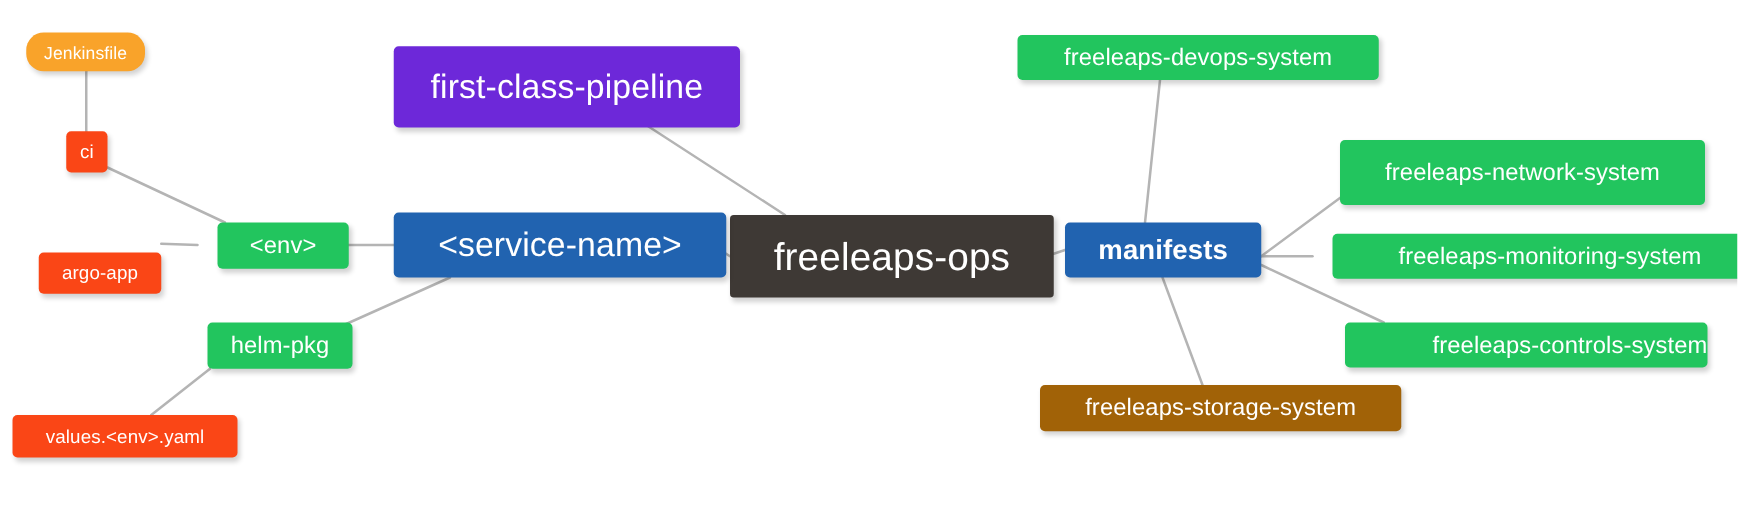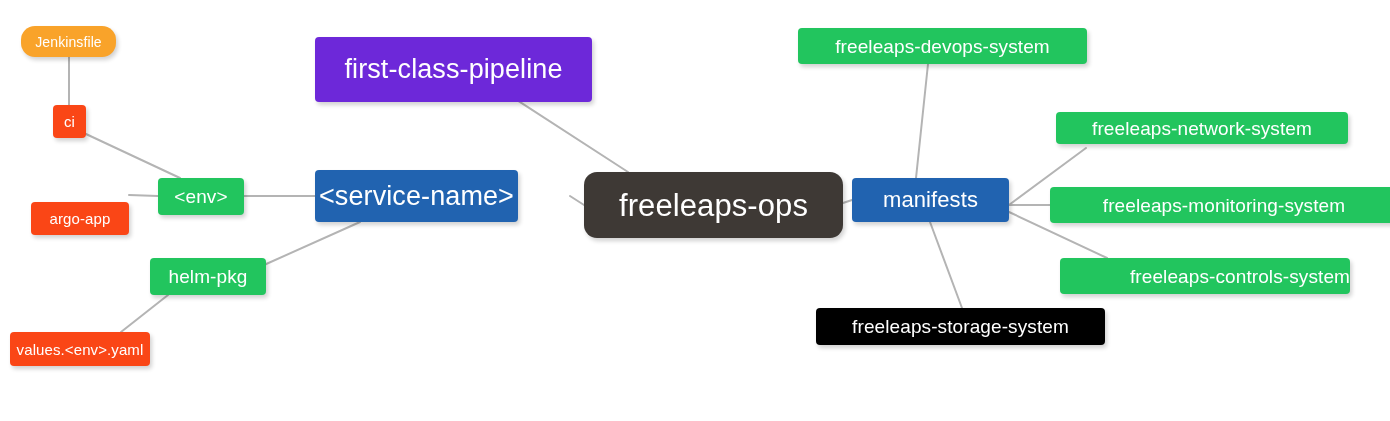--- a/index.html
+++ b/index.html
@@ -38,28 +38,29 @@
     white-space: nowrap;
     line-height: 1;
     box-shadow: 2px 3px 4px rgba(0, 0, 0, 0.18);
     letter-spacing: 0.1px;
     text-align: center;
     user-select: none;
   }
   .node-root {
     background: #3e3935;
     font-size: 31px;
-    border-radius: 13px;
+    border-radius: 3px;
     align-items: center;
   }
   .node-blue {
     background: #2163b0;
   }
   .node-green {
     background: #22c55e;
+    margin-left: 16px;
   }
   .node-orange {
     background: #f9a32a;
   }
   .node-red {
     background: #fa4616;
     text-align: center;
   }
   .sz-xl { font-size: 31px; }
   .sz-lg { font-size: 27px; }
@@ -85,56 +86,56 @@
       <line x1="916" y1="178" x2="928" y2="64" stroke="#b4b4b4" stroke-width="2" stroke-linecap="round"></line>
       <line x1="1009" y1="205" x2="1086" y2="148" stroke="#b4b4b4" stroke-width="2" stroke-linecap="round"></line>
       <line x1="1009" y1="205" x2="1050" y2="205" stroke="#b4b4b4" stroke-width="2" stroke-linecap="round"></line>
       <line x1="1009" y1="212" x2="1107" y2="258" stroke="#b4b4b4" stroke-width="2" stroke-linecap="round"></line>
       <line x1="930" y1="222" x2="962" y2="308" stroke="#b4b4b4" stroke-width="2" stroke-linecap="round"></line>
     </svg>
   <div id="node-layer">
       <div class="node node-root sz-xl" style="left: 584px; top: 172px; width: 259px; height: 66px; background: rgb(62, 57, 53);">
         <span>freeleaps-ops</span>
       </div>
-      <div class="node node-blue sz-lg" style="left: 315px; top: 170px; width: 203px; height: 52px; background: rgb(33, 99, 176);">
+      <div class="node node-blue sz-lg" style="left: 315px; top: 170px; width: 266px; height: 52px; background: rgb(33, 99, 176);">
         <span>&lt;service-name&gt;</span>
       </div>
       <div class="node node-blue sz-lg" style="left: 315px; top: 37px; width: 277px; height: 65px; background: #6d28d9;">
         <span>first-class-pipeline</span>
       </div>
-      <div class="node node-blue sz-md" style="left: 852px; top: 178px; width: 157px; height: 44px; background: rgb(33, 99, 176);">
+      <div class="node node-blue sz-md" style="left: 852px; top: 178px; width: 157px; height: 44px; background: rgb(33, 99, 176); font-weight: bold;">
         <span>manifests</span>
       </div>
-      <div class="node node-green sz-sm" style="left: 158px; top: 178px; width: 86px; height: 37px; background: rgb(34, 197, 94);">
+      <div class="node node-green sz-sm" style="left: 158px; top: 178px; width: 105px; height: 37px; background: rgb(34, 197, 94);">
         <span>&lt;env&gt;</span>
       </div>
       <div class="node node-green sz-sm" style="left: 150px; top: 258px; width: 116px; height: 37px; background: rgb(34, 197, 94);">
         <span>helm-pkg</span>
       </div>
-      <div class="node node-red sz-xs" style="left: 10px; top: 332px; width: 140px; height: 34px; background: rgb(250, 70, 22);">
+      <div class="node node-red sz-xs" style="left: 10px; top: 332px; width: 180px; height: 34px; background: rgb(250, 70, 22);">
         <span>values.&lt;env&gt;.yaml</span>
       </div>
       <div class="node node-red sz-xs" style="left: 31px; top: 178px; width: 98px; height: 33px; background: rgb(250, 70, 22); margin-top: 24px;">
         <span>argo-app</span>
       </div>
       <div class="node node-red sz-xs" style="left: 53px; top: 105px; width: 33px; height: 33px; background: rgb(250, 70, 22);">
         <span>ci</span>
       </div>
       <div class="node node-orange sz-xxs" style="left: 21px; top: 26px; width: 95px; height: 31px; background: rgb(249, 163, 42);">
         <span>Jenkinsfile</span>
       </div>
       <div class="node node-green sz-sm" style="left: 798px; top: 28px; width: 289px; height: 36px; background: rgb(34, 197, 94);">
         <span>freeleaps-devops-system</span>
       </div>
-      <div class="node node-green sz-sm" style="left: 1056px; top: 112px; width: 292px; height: 32px; background: rgb(34, 197, 94);">
+      <div class="node node-green sz-sm" style="left: 1056px; top: 112px; width: 292px; height: 52px; background: rgb(34, 197, 94);">
         <span>freeleaps-network-system</span>
       </div>
       <div class="node node-green sz-sm" style="left: 1050px; top: 187px; width: 348px; height: 36px; background: rgb(34, 197, 94); align-items: center;">
         <span>freeleaps-monitoring-system</span>
       </div>
       <div class="node node-green sz-sm" style="left: 1060px; top: 258px; width: 290px; height: 36px; background: rgb(34, 197, 94); justify-content: flex-end;">
         <span>freeleaps-controls-system</span>
       </div>
-      <div class="node node-green sz-sm" style="left: 816px; top: 308px; width: 289px; height: 37px; background: #000000;">
+      <div class="node node-green sz-sm" style="left: 816px; top: 308px; width: 289px; height: 37px; background: #a16207;">
         <span>freeleaps-storage-system</span>
       </div>
     </div>
 </div>
 
 </body></html>

